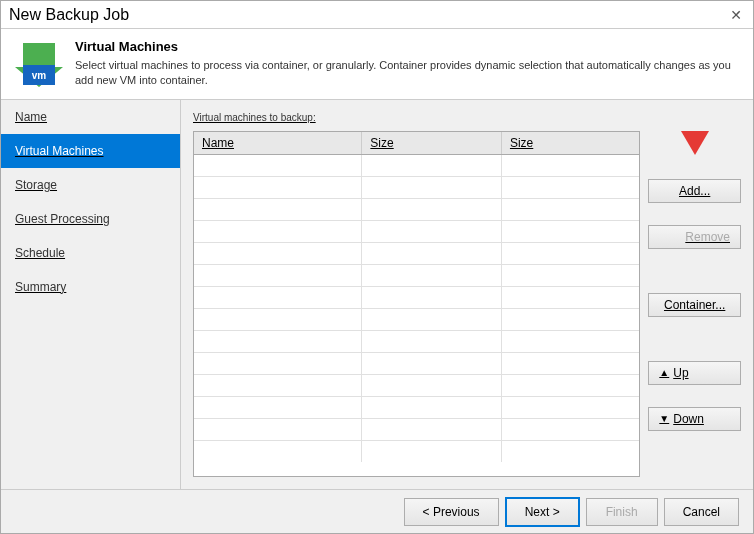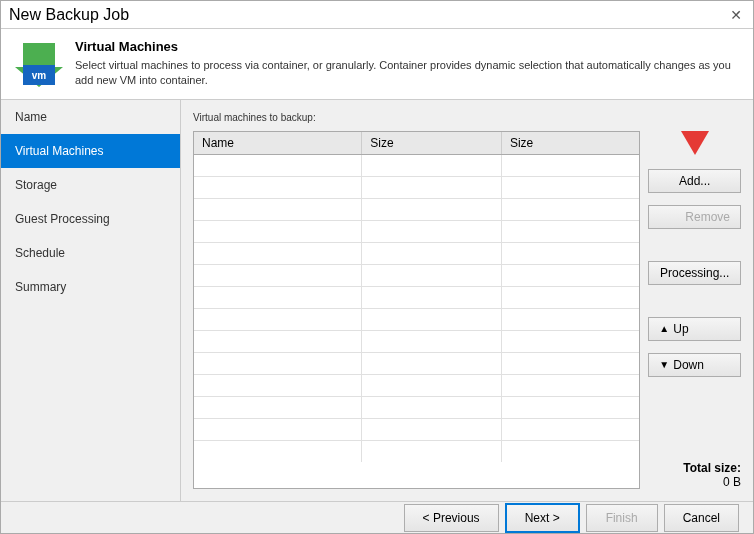--- a/index.html
+++ b/index.html
@@ -64,20 +64,21 @@
     }
     .header-text p {
       font-size: 11px;
       color: #333;
       line-height: 1.4;
     }
     .main-content {
       display: flex;
       flex: 1;
       overflow: hidden;
+      text-decoration: underline;
     }
     .sidebar {
       width: 180px;
       background: #f0f0f0;
       border-right: 1px solid #ccc;
       padding: 0;
     }
     .sidebar-item {
       padding: 10px 14px;
       cursor: pointer;
@@ -142,21 +143,21 @@
     }
     .vm-table td:last-child {
       border-right: none;
     }
     .vm-table tr:last-child td {
       border-bottom: none;
     }
     .side-buttons {
       display: flex;
       flex-direction: column;
-      gap: 12px;
+      gap: 22px;
       min-width: 88px;
     }
     .btn {
       padding: 4px 10px;
       font-size: 12px;
       border: 1px solid #adadad;
       background: linear-gradient(to bottom, #f5f5f5, #e5e5e5);
       cursor: pointer;
       color: #000;
       min-width: 80px;
@@ -185,21 +186,21 @@
       font-size: 10px;
     }
     .footer {
       background: #f0f0f0;
       border-top: 1px solid #ccc;
       padding: 14px 14px;
       display: flex;
       justify-content: flex-end;
       align-items: center;
       gap: 6px;
-      height: 32px;
+      height: 44px;
     }
     .btn-footer {
       padding: 6px 18px;
       font-size: 12px;
       border: 1px solid #adadad;
       background: linear-gradient(to bottom, #f5f5f5, #e5e5e5);
       cursor: pointer;
       color: #000;
       min-width: 72px;
     }
@@ -360,21 +361,21 @@
         <div class="side-buttons">
 
           <div style="display:flex; justify-content:center; margin-bottom:2px;">
             <svg width="28" height="24" viewBox="0 0 28 24">
               <polygon points="14,24 0,0 28,0" fill="#e53935"></polygon>
             </svg>
           </div>
           <button class="btn">Add...</button>
           <button class="btn disabled" disabled="">Remove</button>
           <div class="btn-group-separator"></div>
-          <button class="btn">Processing...</button>
+          <button class="btn">Container...</button>
           <div class="btn-group-separator"></div>
           <button class="btn up-down-btn">
             <span class="arrow-icon">▲</span>
             <span>Up</span>
           </button>
           <button class="btn up-down-btn">
             <span class="arrow-icon">▼</span>
             <span>Down</span>
           </button>
           <div style="flex:1;"></div>

